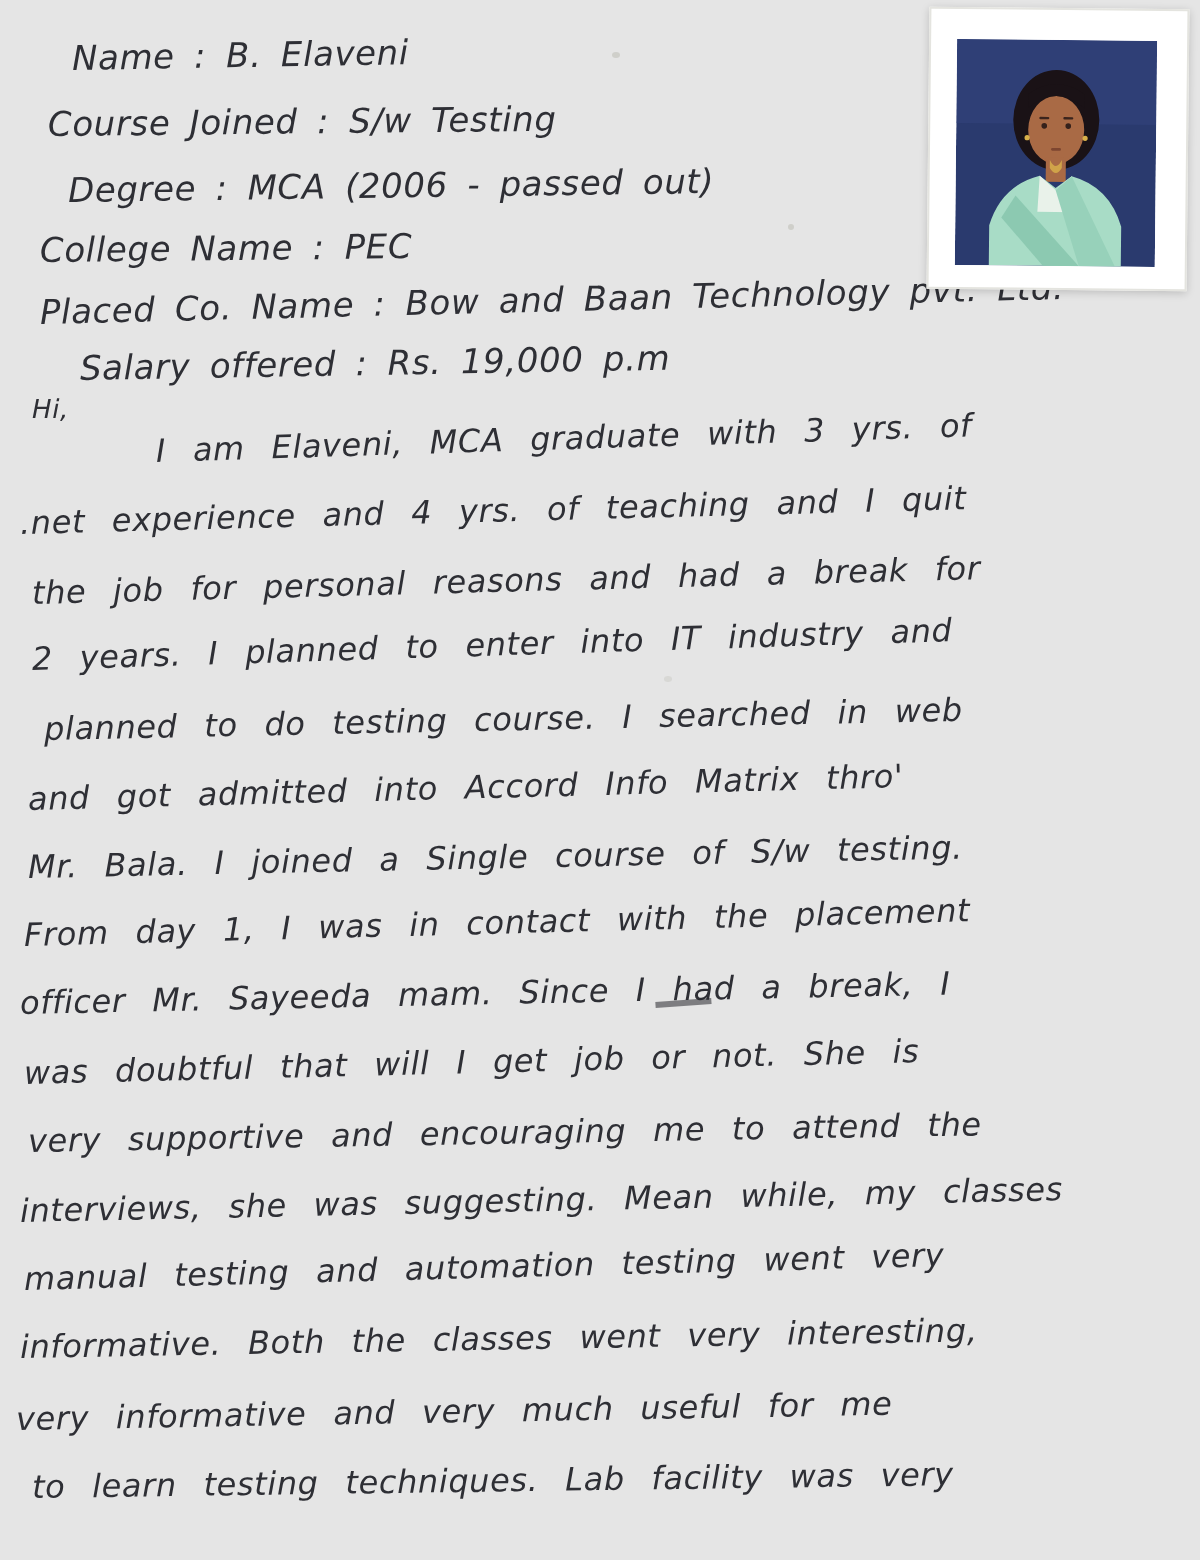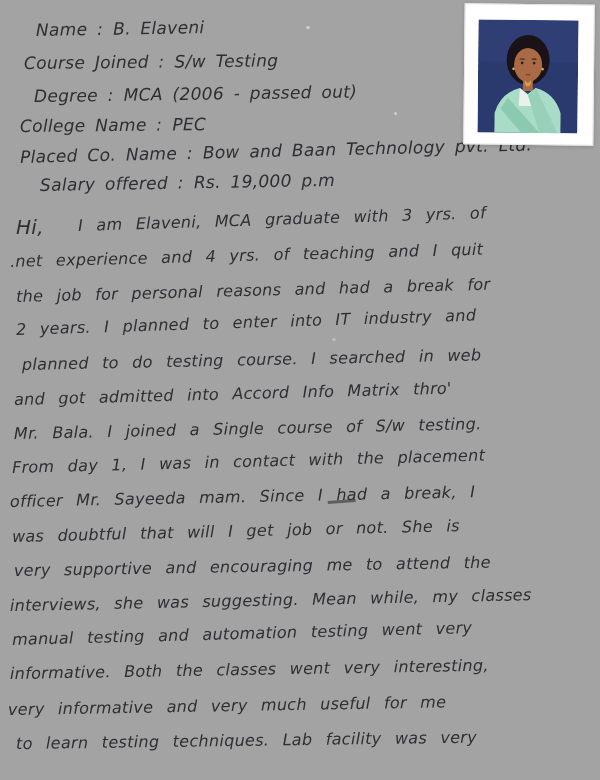--- a/index.html
+++ b/index.html
@@ -1,26 +1,26 @@
 <!DOCTYPE html>
 <html><head>
 <meta charset="utf-8">
 <style>
   html,body{margin:0;padding:0;background:#ffffff;}
   .paper{
-    position:relative;width:600px;height:780px;background:#a3a3a3;overflow:hidden;
+    position:relative;width:600px;height:780px;background:#e5e5e5;overflow:hidden;
     font-family:"DejaVu Sans", sans-serif;
   }
   .hw{
     position:absolute;white-space:nowrap;color:#2e2f35;font-style:italic;
     transform-origin:left center;letter-spacing:.3px;
   }
   .field{font-size:17px;word-spacing:4px;}
   .field .lbl{margin-right:10px;}
-  .greeting{font-size:20px;margin-top:17px;}
+  .greeting{font-size:13px;}
   .bl{font-size:16px;word-spacing:8px;}
   
   .f1{top:20px;left:36px;transform:rotate(-1deg);}
   .f2{top:53px;left:24px;transform:rotate(-0.6deg);}
   .f3{top:86px;left:34px;transform:rotate(-0.8deg);}
   .f4{top:116px;left:20px;transform:rotate(-0.6deg);}
   .f5{top:147px;left:20px;transform:rotate(-1.4deg);}
   .f6{top:175px;left:40px;transform:rotate(-1deg);}
   .gr{top:198px;left:16px;}
   

